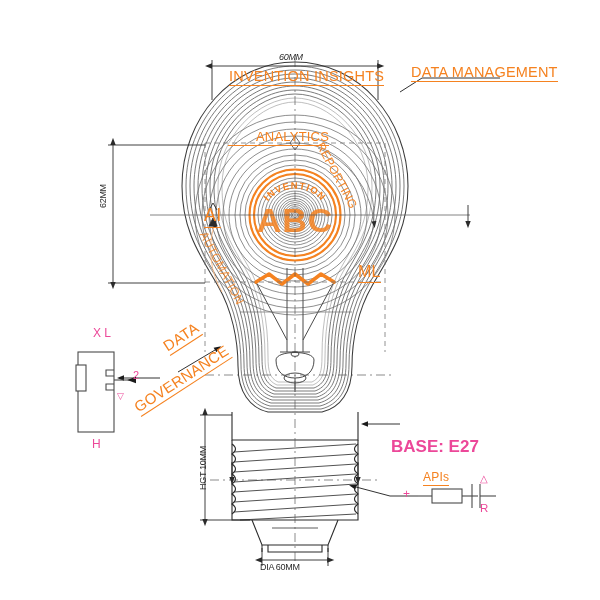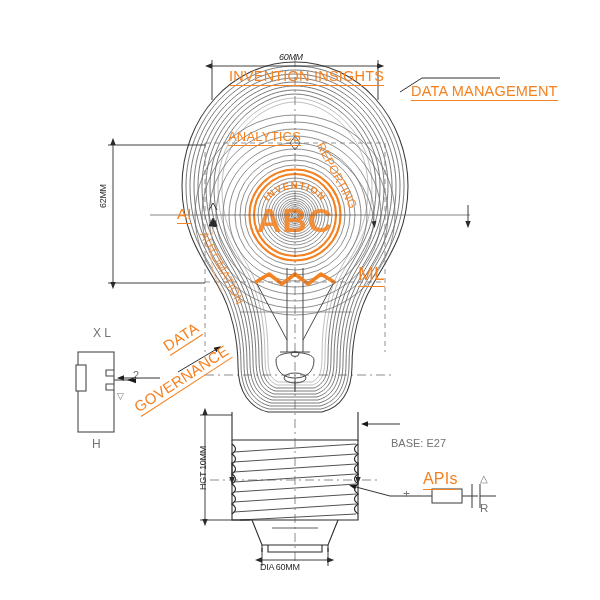--- a/index.html
+++ b/index.html
@@ -37,21 +37,21 @@
     position: absolute;
     white-space: nowrap;
     color: #2b2b2b;
     font-family: "Liberation Sans", sans-serif;
     font-size: 9px;
     letter-spacing: -0.3px;
   }
   .blk {
     position: absolute;
     white-space: nowrap;
-    color: #737373;
+    color: #ec4899;
     font-family: "Liberation Sans", sans-serif;
   }
 </style>
 </head>
 <body>
 
 <div id="stage">
 
   <svg viewBox="0 0 600 600" xmlns="http://www.w3.org/2000/svg">
     <defs>
@@ -298,31 +298,31 @@
       <path d="M472,484 L472,508"></path>
       <path d="M480,484 L480,508"></path>
       <path d="M480,496 L496,496"></path>
     </g>
   </svg>
 
   <div class="lbl ul" style="left:229px; top:32px; font-size:14.5px;margin-top:36px;">INVENTION INSIGHTS</div>
 
   <div class="dim" style="left:279px; top:52px;font-style:italic;">60MM</div>
 
-  <div class="lbl ul" style="left:411px; top:64px; font-size:14.5px;margin-top:19px;">DATA MANAGEMENT</div>
-
-  <div class="lbl ul" style="left:228px; top:129px; font-size:13px;">ANALYTICS</div>
+  <div class="lbl ul" style="left:411px; top:64px; font-size:14.5px;">DATA MANAGEMENT</div>
+
+  <div class="lbl ul" style="left:228px; top:129px; font-size:13px;padding-left:28px;">ANALYTICS</div>
 
   <div class="lbl" style="left:326px; top:140px; font-size:12px;
               transform:rotate(62deg); transform-origin:left top;
               opacity:0.95;">REPORTING</div>
 
-  <div class="lbl ul" style="left:177px; top:205px; font-size:15px;">AI</div>
-
-  <div class="lbl ul" style="left:358px; top:263px; font-size:19px;">ML</div>
+  <div class="lbl ul" style="left:204px; top:205px; font-size:18px;">AI</div>
+
+  <div class="lbl ul" style="left:358px; top:263px; font-size:16px;">ML</div>
 
   <div class="lbl" style="left:209px; top:229px; font-size:12px; opacity:0.8;
               transform:rotate(62deg); transform-origin:left top;">AUTOMATION</div>
 
   <div class="dim" style="left:98px; top:208px; transform:rotate(-90deg);
               transform-origin:left top;">62MM</div>
 
   <div class="lbl ul" style="left:160px; top:340px; font-size:15px;
               transform:rotate(-33deg); transform-origin:left top;">DATA</div>
 
@@ -331,28 +331,28 @@
 
   <div class="blk" style="left:93px; top:326px; font-size:12px;">X L</div>
 
   <div class="blk" style="left:92px; top:437px; font-size:12px;">H</div>
 
   <div class="blk" style="left:133px; top:369px; font-size:11px;">2</div>
 
   <div class="blk" style="left:117px; top:391px; font-size:9px;">▽</div>
 
 
-  <div class="blk" style="left:391px; top:437px; font-size:11px;">BASE: E27</div>
+  <div class="blk" style="left:391px; top:437px; font-size:17px;font-weight:bold;">BASE: E27</div>
 
   <div class="dim" style="left:198px; top:490px; transform:rotate(-90deg);
               transform-origin:left top;">HGT 10MM</div>
 
   <div class="dim" style="left:260px; top:562px;">DIA 60MM</div>
 
   <div class="blk" style="left:403px; top:487px; font-size:12px;">+</div>
 
-  <div class="lbl ul" style="left:423px; top:470px; font-size:16px;">APIs</div>
+  <div class="lbl ul" style="left:423px; top:470px; font-size:12px;">APIs</div>
 
   <div class="blk" style="left:480px; top:473px; font-size:10px;">△</div>
 
   <div class="blk" style="left:480px; top:502px; font-size:11.5px;">R</div>
 
 </div>
 
 </body></html>

